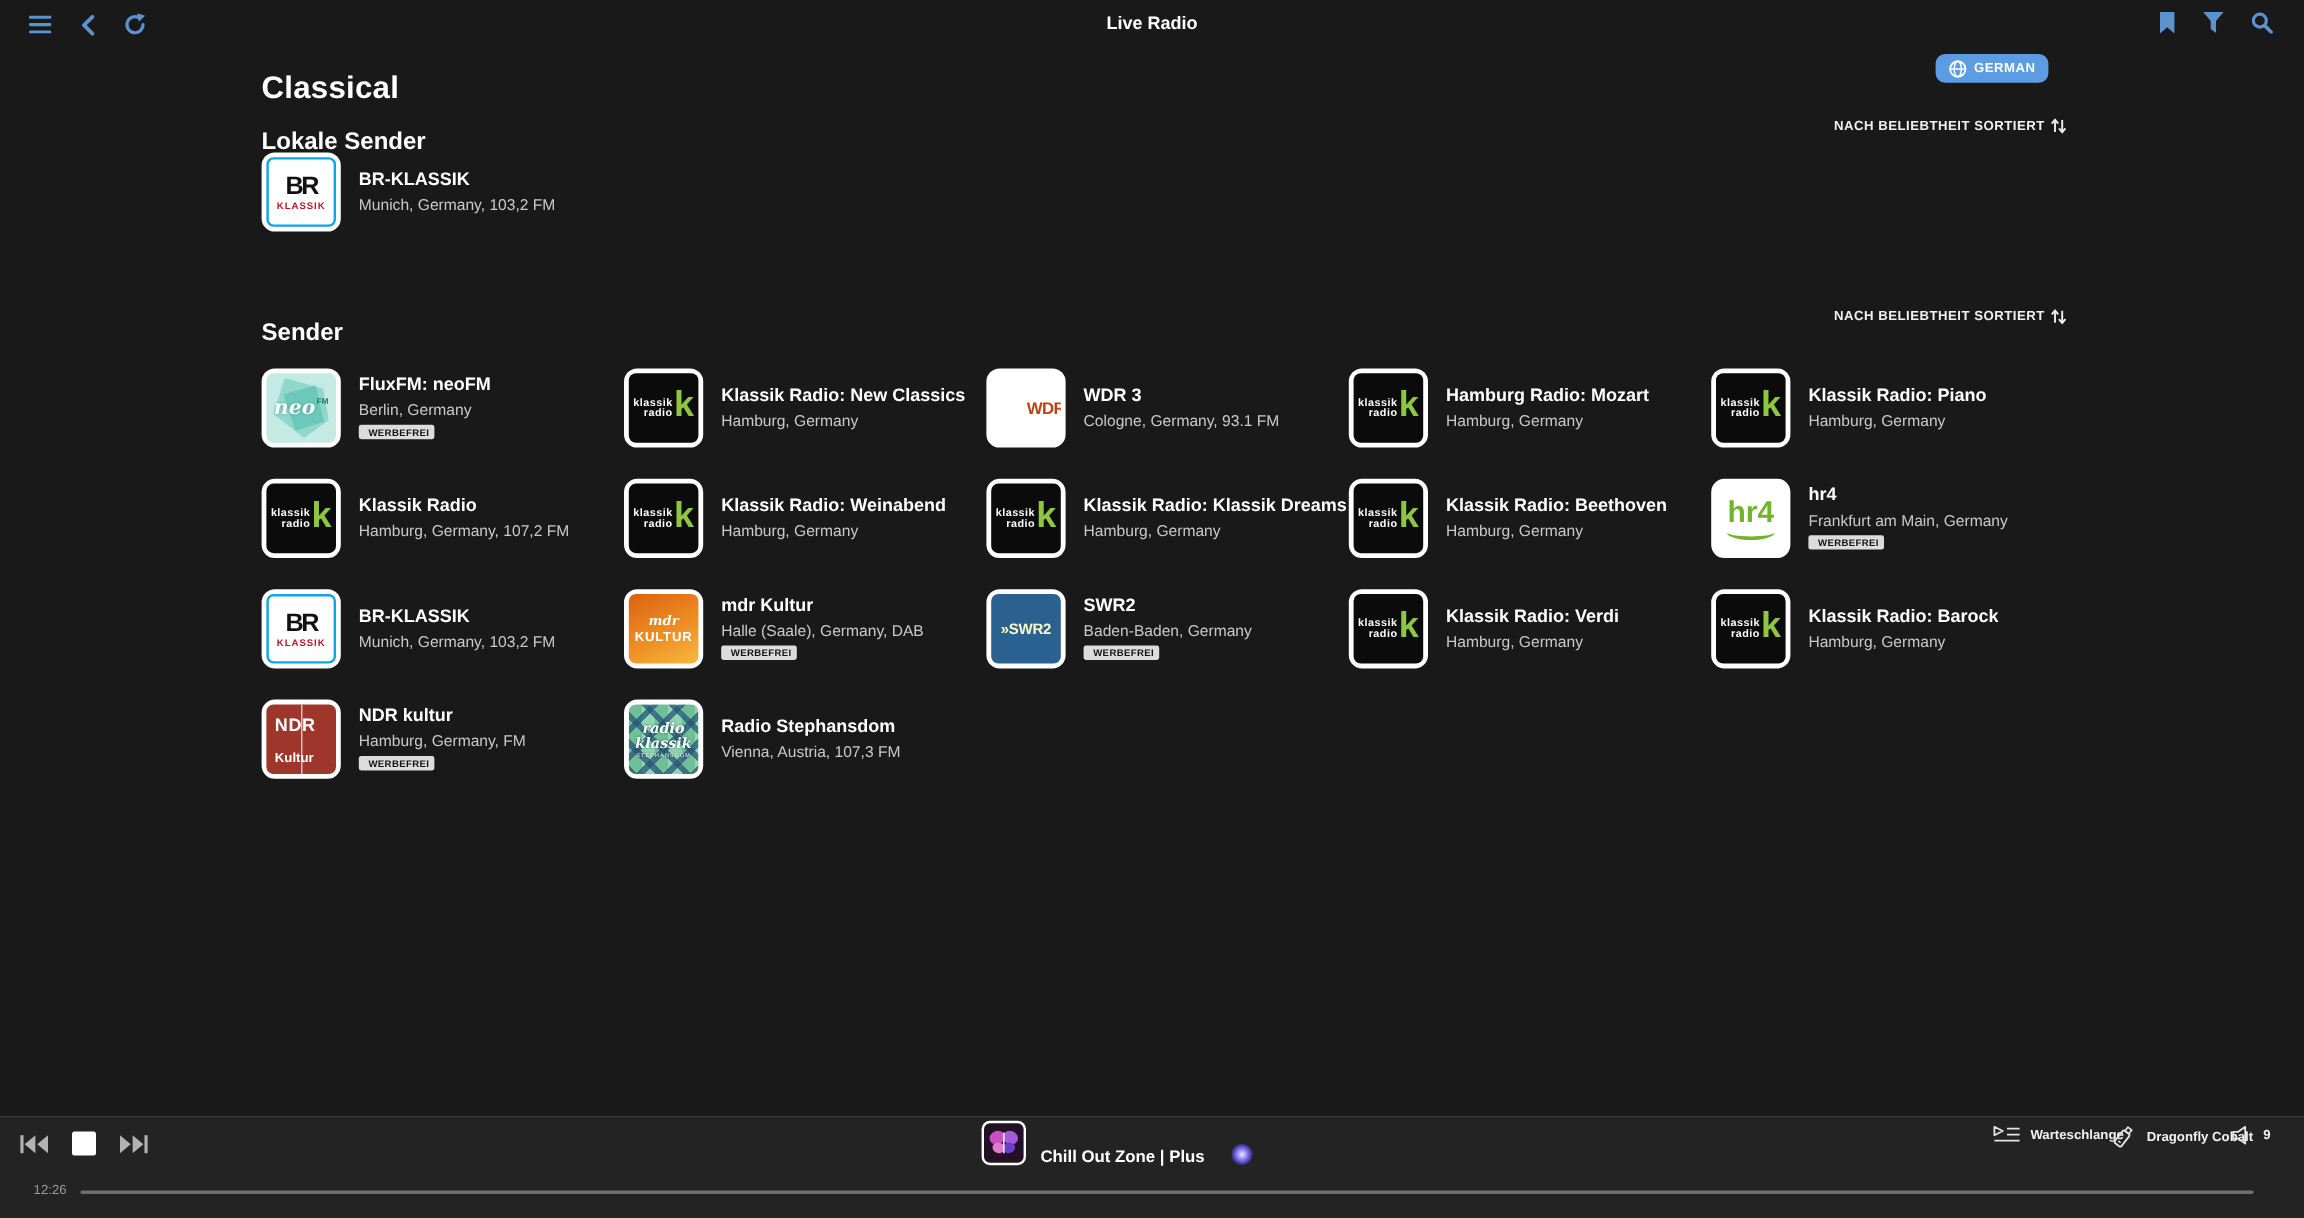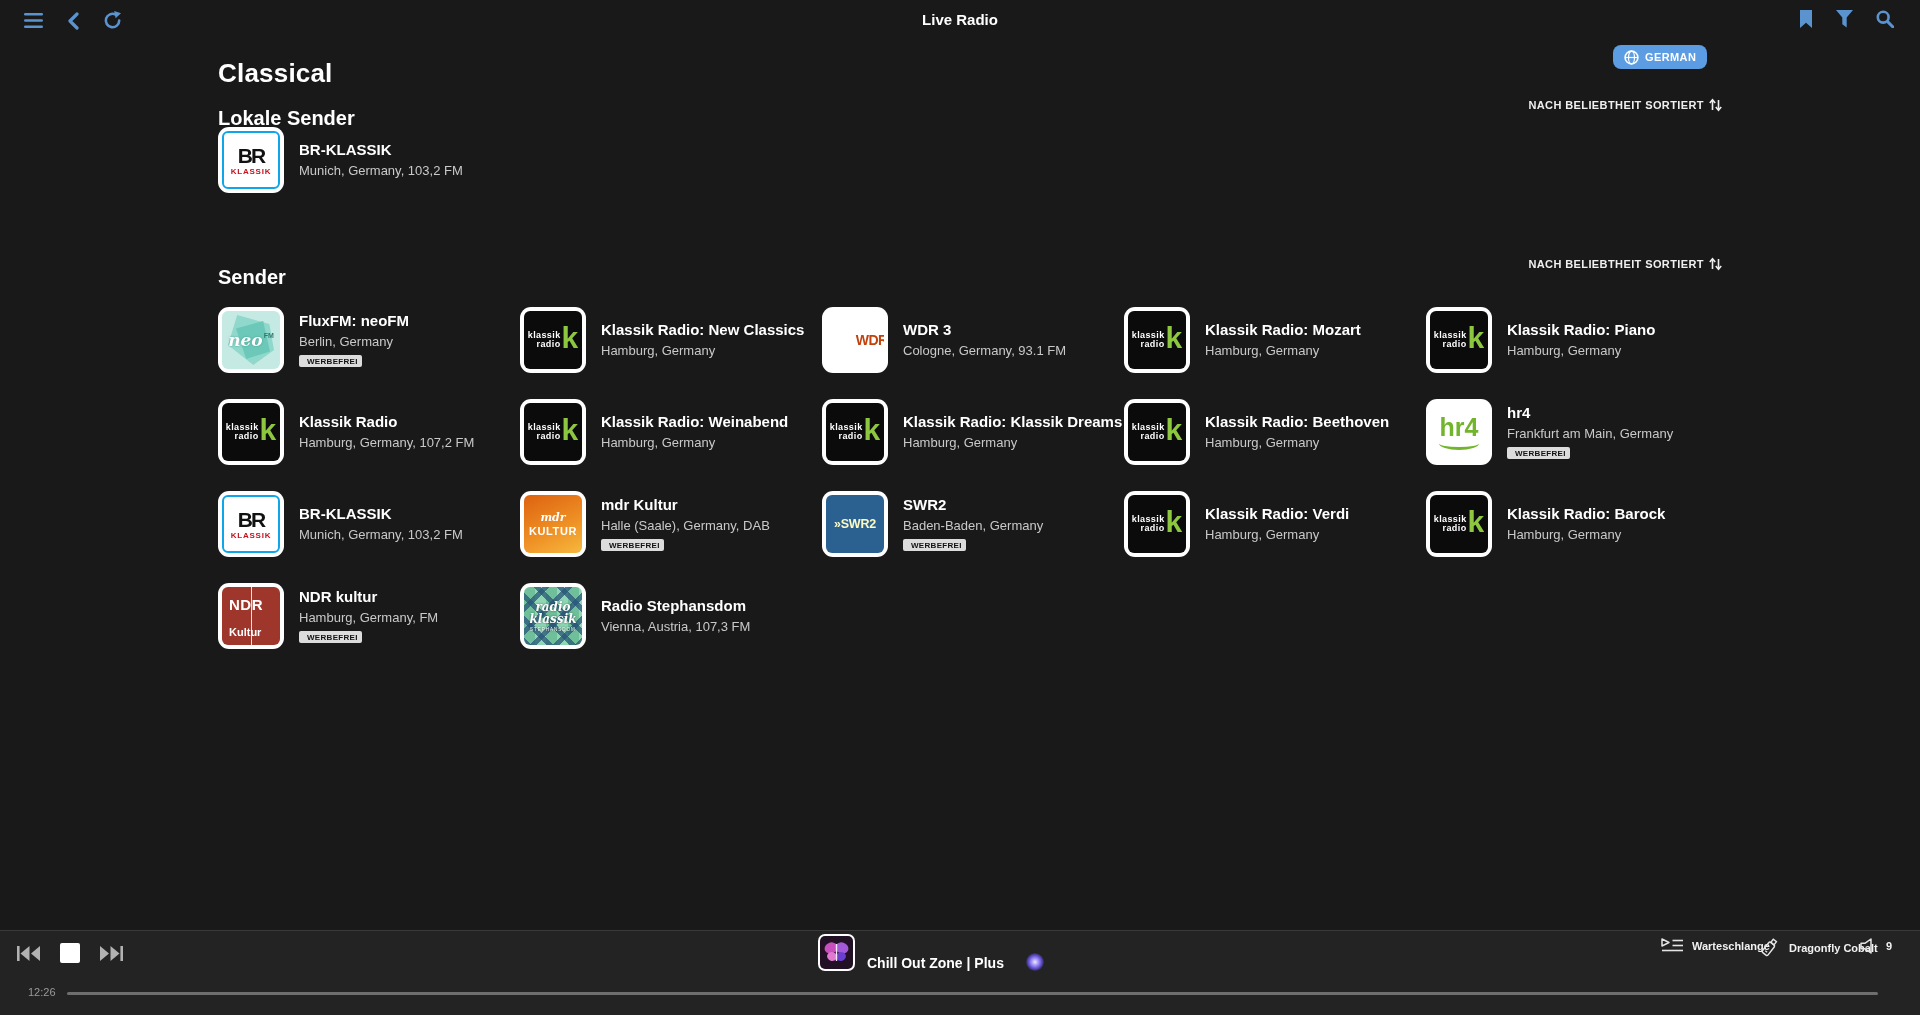--- a/index.html
+++ b/index.html
@@ -273,21 +273,21 @@
     <div class="logo">
         <div class="li li-klassik">
           <span class="kl-txt">
             <span>klassik</span>
             <span>radio</span>
           </span>
           <span class="kl-k">k</span>
         </div>
       </div>
     <div class="station-text">
-      <div class="station-name">Klassik Radio: Mozart</div>
+      <div class="station-name">Hamburg Radio: Mozart</div>
       <div class="station-location">Hamburg, Germany</div>
 
     </div>
   </div>
 
   <div class="station-card">
     <div class="logo">
         <div class="li li-klassik">
           <span class="kl-txt">
             <span>klassik</span>

